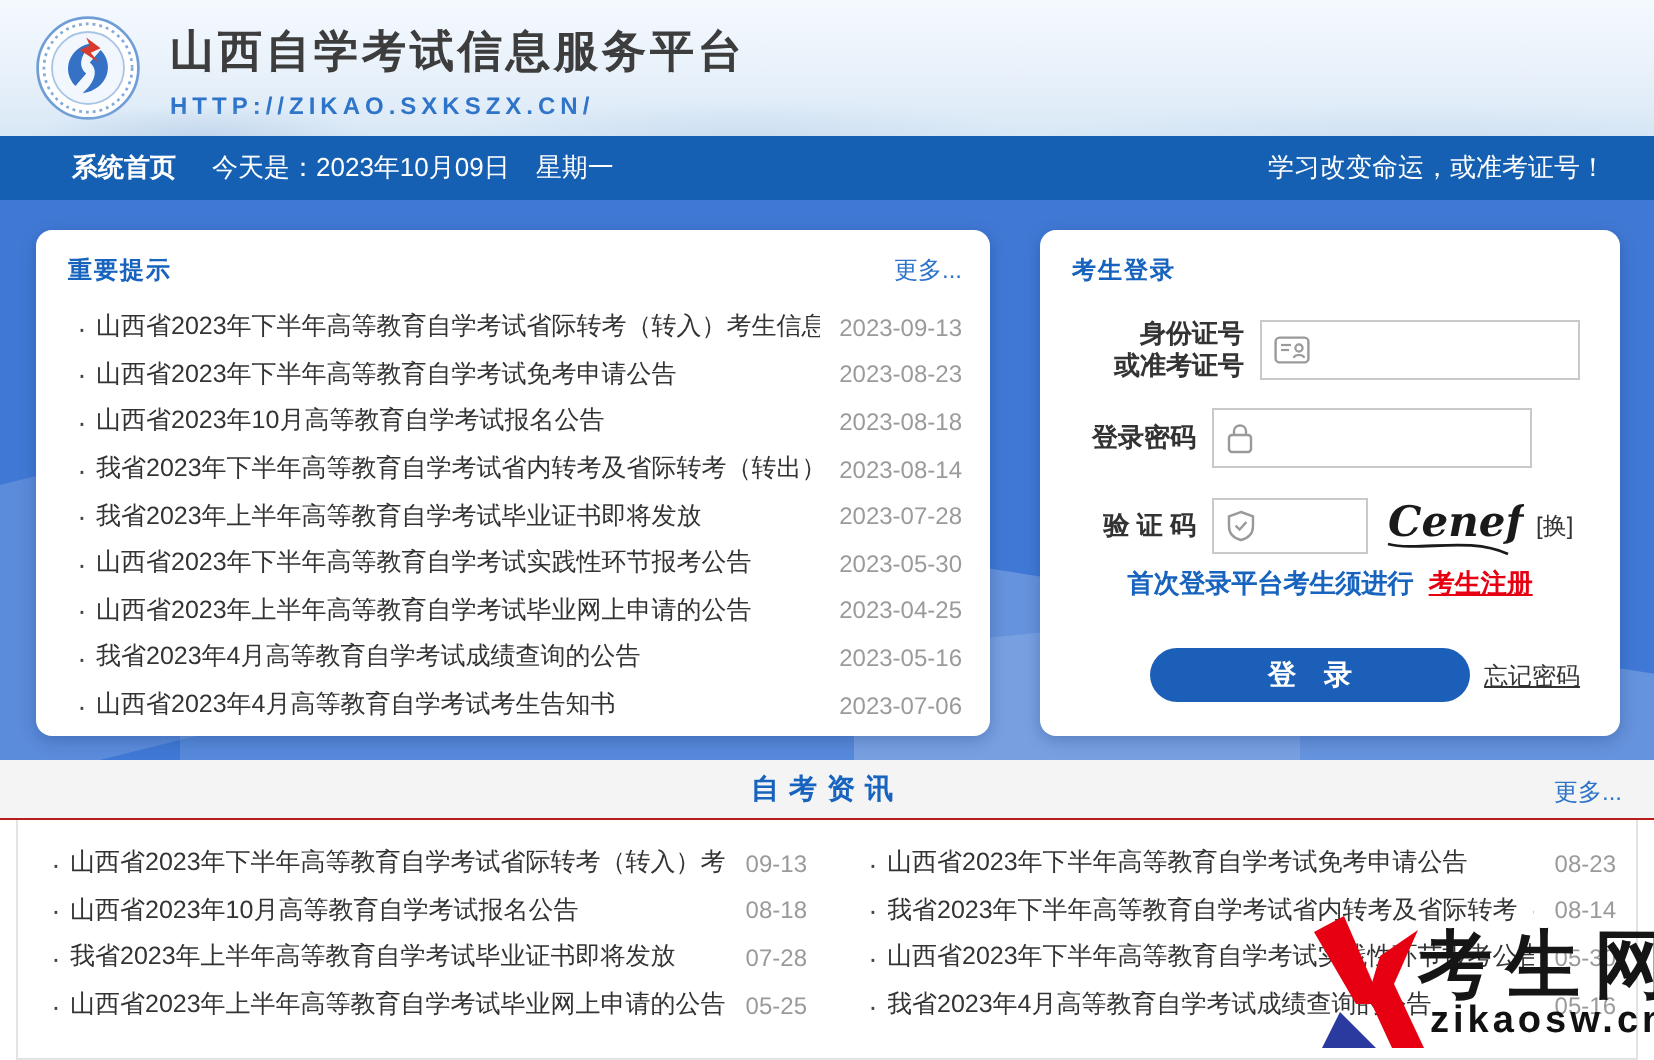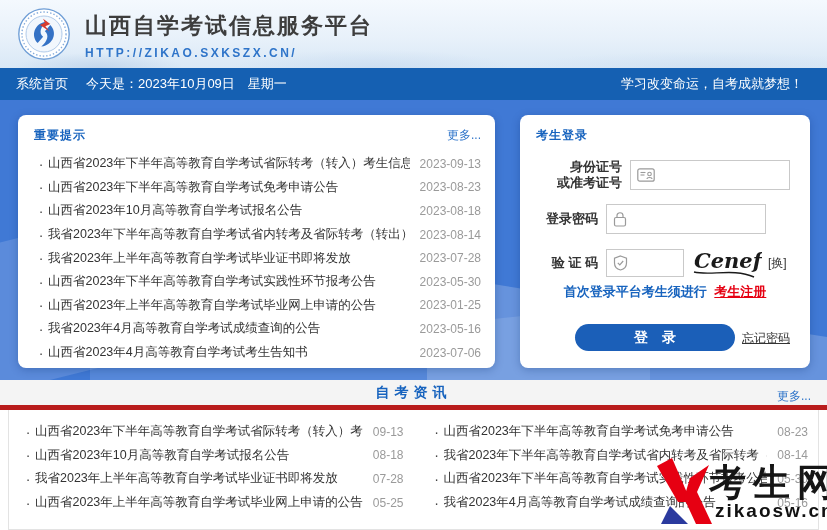--- a/index.html
+++ b/index.html
@@ -15,21 +15,21 @@
                radial-gradient(200px 26px at 45% 100%, rgba(190,211,235,.45), transparent 70%),
                radial-gradient(260px 24px at 85% 100%, rgba(196,215,237,.40), transparent 70%); }
   .logo { position:absolute; left:17px; top:7px; width:54px; height:54px; }
   .brand { position:absolute; left:85px; top:11px; }
   .brand-title { font-size:22px; font-weight:bold; color:#3d3d3d; letter-spacing:2px; }
   .brand-url { margin-top:5px; font-size:12px; font-weight:bold; color:#2e74c9; letter-spacing:2.5px; }
 
   
   .nav { position:absolute; left:0; top:68px; width:827px; height:32px; background:#1560b2;
     display:flex; align-items:center; color:#fff; font-size:13px; }
-  .nav-home { margin-left:16px; font-weight:normal; cursor:pointer; }
+  .nav-home { margin-left:36px; font-weight:bold; cursor:pointer; }
   .nav-date { margin-left:18px; }
   .nav-slogan { margin-left:auto; margin-right:24px; }
 
   
   .bluebg { position:absolute; left:0; top:100px; width:827px; height:280px; background:#4079d5; overflow:hidden; }
   .bg-shape { position:absolute; background:rgba(255,255,255,.14); }
   .bg-s1 { left:-80px; top:120px; width:340px; height:150px; transform:skewY(-14deg); }
   .bg-s2 { right:-60px; top:210px; width:460px; height:130px; transform:skewY(9deg); background:rgba(255,255,255,.20); }
   .bg-s3 { left:90px; top:232px; width:560px; height:90px; transform:skewY(-6deg); background:rgba(255,255,255,.12); }
 
@@ -63,21 +63,21 @@
   .reg-line { position:absolute; left:0; top:168px; width:290px; text-align:center; font-size:13px; font-weight:bold; color:#1763be; }
   .reg-link { color:#e60012; text-decoration:underline; cursor:pointer; margin-left:4px; }
   .btn-row { position:absolute; left:0; top:209px; width:290px; height:27px; }
   .login-btn { position:absolute; left:55px; top:0; width:160px; height:27px; border:none; border-radius:14px;
     background:#1b5fb8; color:#fff; font-size:14px; font-weight:bold; letter-spacing:14px; text-indent:14px;
     cursor:pointer; font-family:inherit; }
   .forgot { position:absolute; left:222px; top:6px; font-size:12px; color:#333; text-decoration:underline; cursor:pointer; white-space:nowrap; }
 
   
   .news { position:absolute; left:0; top:380px; width:827px; height:150px; background:#fff; }
-  .news-head { position:relative; height:30px; background:#f4f4f4; border-bottom:5px solid #b91c1c;
+  .news-head { position:relative; height:30px; background:#f4f4f4; border-bottom:1px solid #b91c1c;
     display:flex; align-items:center; justify-content:center; }
   .news-title { font-size:14px; font-weight:bold; color:#1763be; letter-spacing:5px; }
   .news-more { position:absolute; right:16px; top:8px; font-size:12px; color:#2e74c9; cursor:pointer; }
   .news-box { margin:0 8px; border:1px solid #e3e3e3; border-top:none; background:#fff; height:120px;
     display:flex; padding-top:10px; }
   .news-col { width:50%; padding:0 10px 0 12px; }
   .news-col + .news-col { padding-left:16px; }
 
   
   .watermark { position:absolute; right:0; bottom:0; width:170px; height:80px; overflow:hidden; }
@@ -102,21 +102,21 @@
     </svg>
     <div class="brand">
       <div class="brand-title">山西自学考试信息服务平台</div>
       <div class="brand-url">HTTP://ZIKAO.SXKSZX.CN/</div>
     </div>
   </div>
 
   <div class="nav">
     <span class="nav-home">系统首页</span>
     <span class="nav-date">今天是：2023年10月09日　星期一</span>
-    <span class="nav-slogan">学习改变命运，自考成就梦想！</span>
+    <span class="nav-slogan">学习改变命运，或准考证号！</span>
   </div>
 
   <div class="bluebg">
     <div class="bg-shape bg-s1"></div>
     <div class="bg-shape bg-s2"></div>
     <div class="bg-shape bg-s3"></div>
   </div>
 
   <div class="card notices">
     <div class="panel-head">
@@ -157,21 +157,21 @@
 
         <div class="n-row">
           <span class="n-bullet">·</span>
           <span class="n-text">山西省2023年下半年高等教育自学考试实践性环节报考公告</span>
           <span class="n-date">2023-05-30</span>
         </div>
 
         <div class="n-row">
           <span class="n-bullet">·</span>
           <span class="n-text">山西省2023年上半年高等教育自学考试毕业网上申请的公告</span>
-          <span class="n-date">2023-01-25</span>
+          <span class="n-date">2023-04-25</span>
         </div>
 
         <div class="n-row">
           <span class="n-bullet">·</span>
           <span class="n-text">我省2023年4月高等教育自学考试成绩查询的公告</span>
           <span class="n-date">2023-05-16</span>
         </div>
 
         <div class="n-row">
           <span class="n-bullet">·</span>

